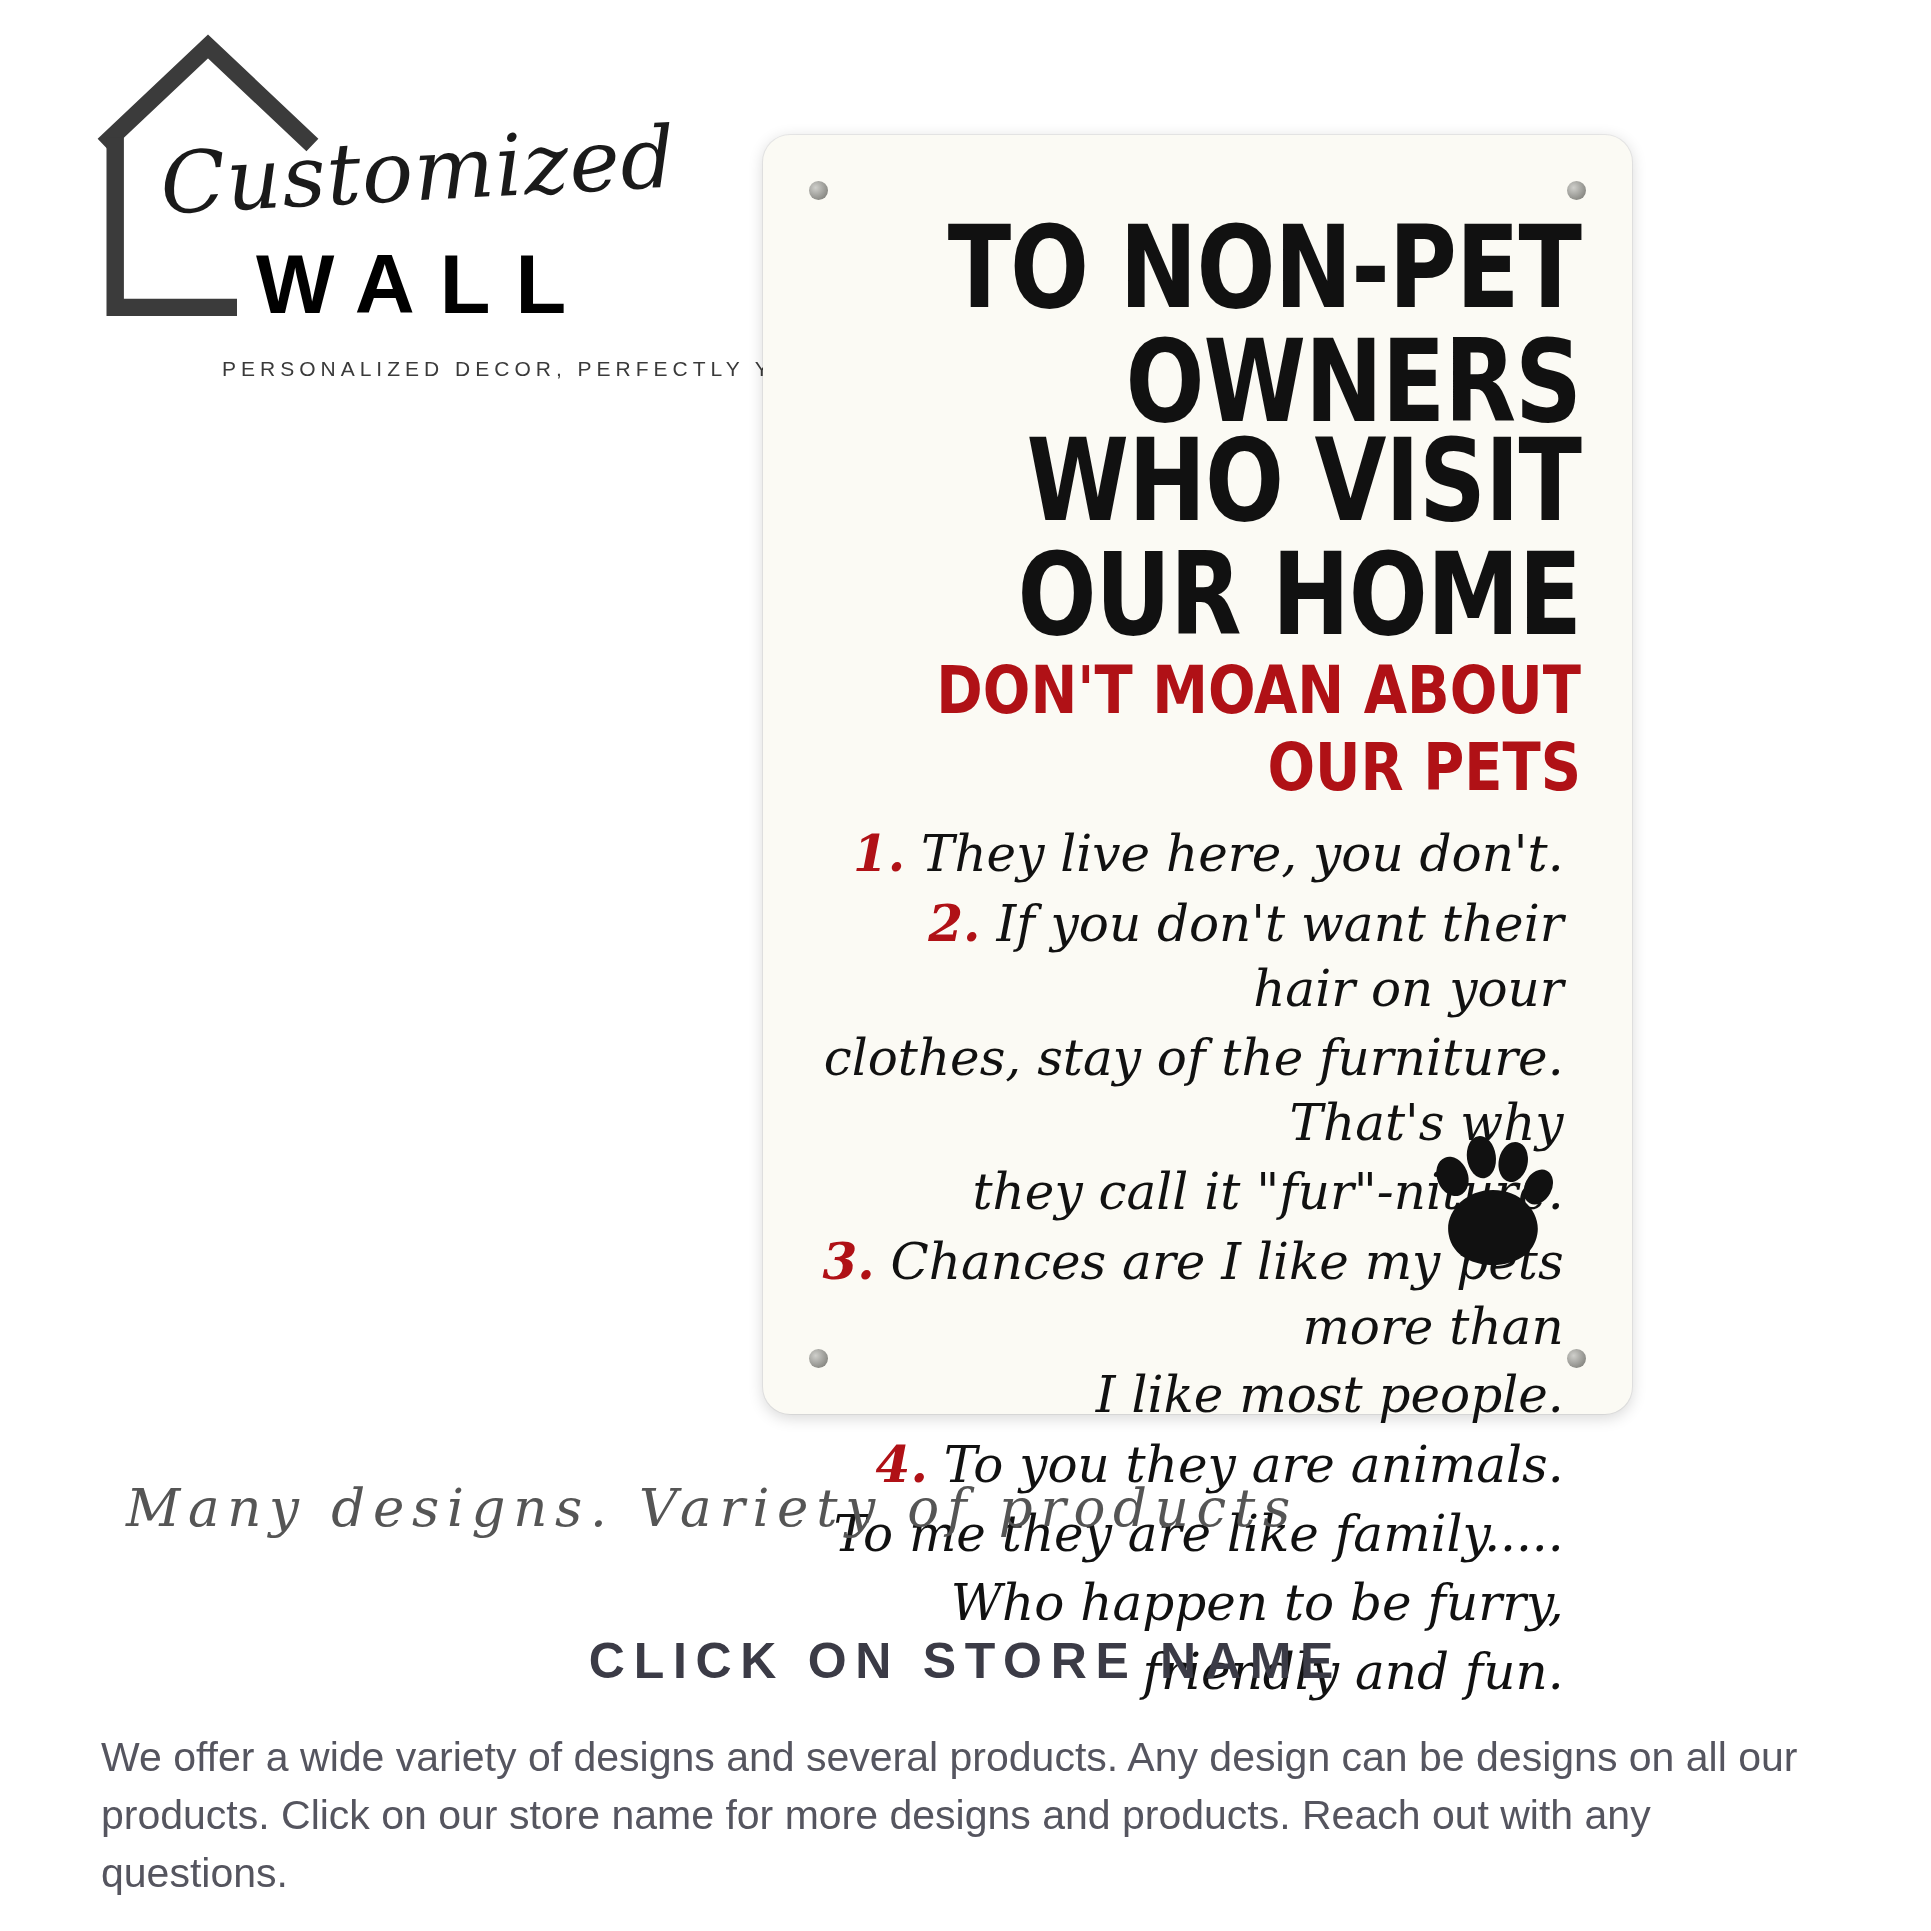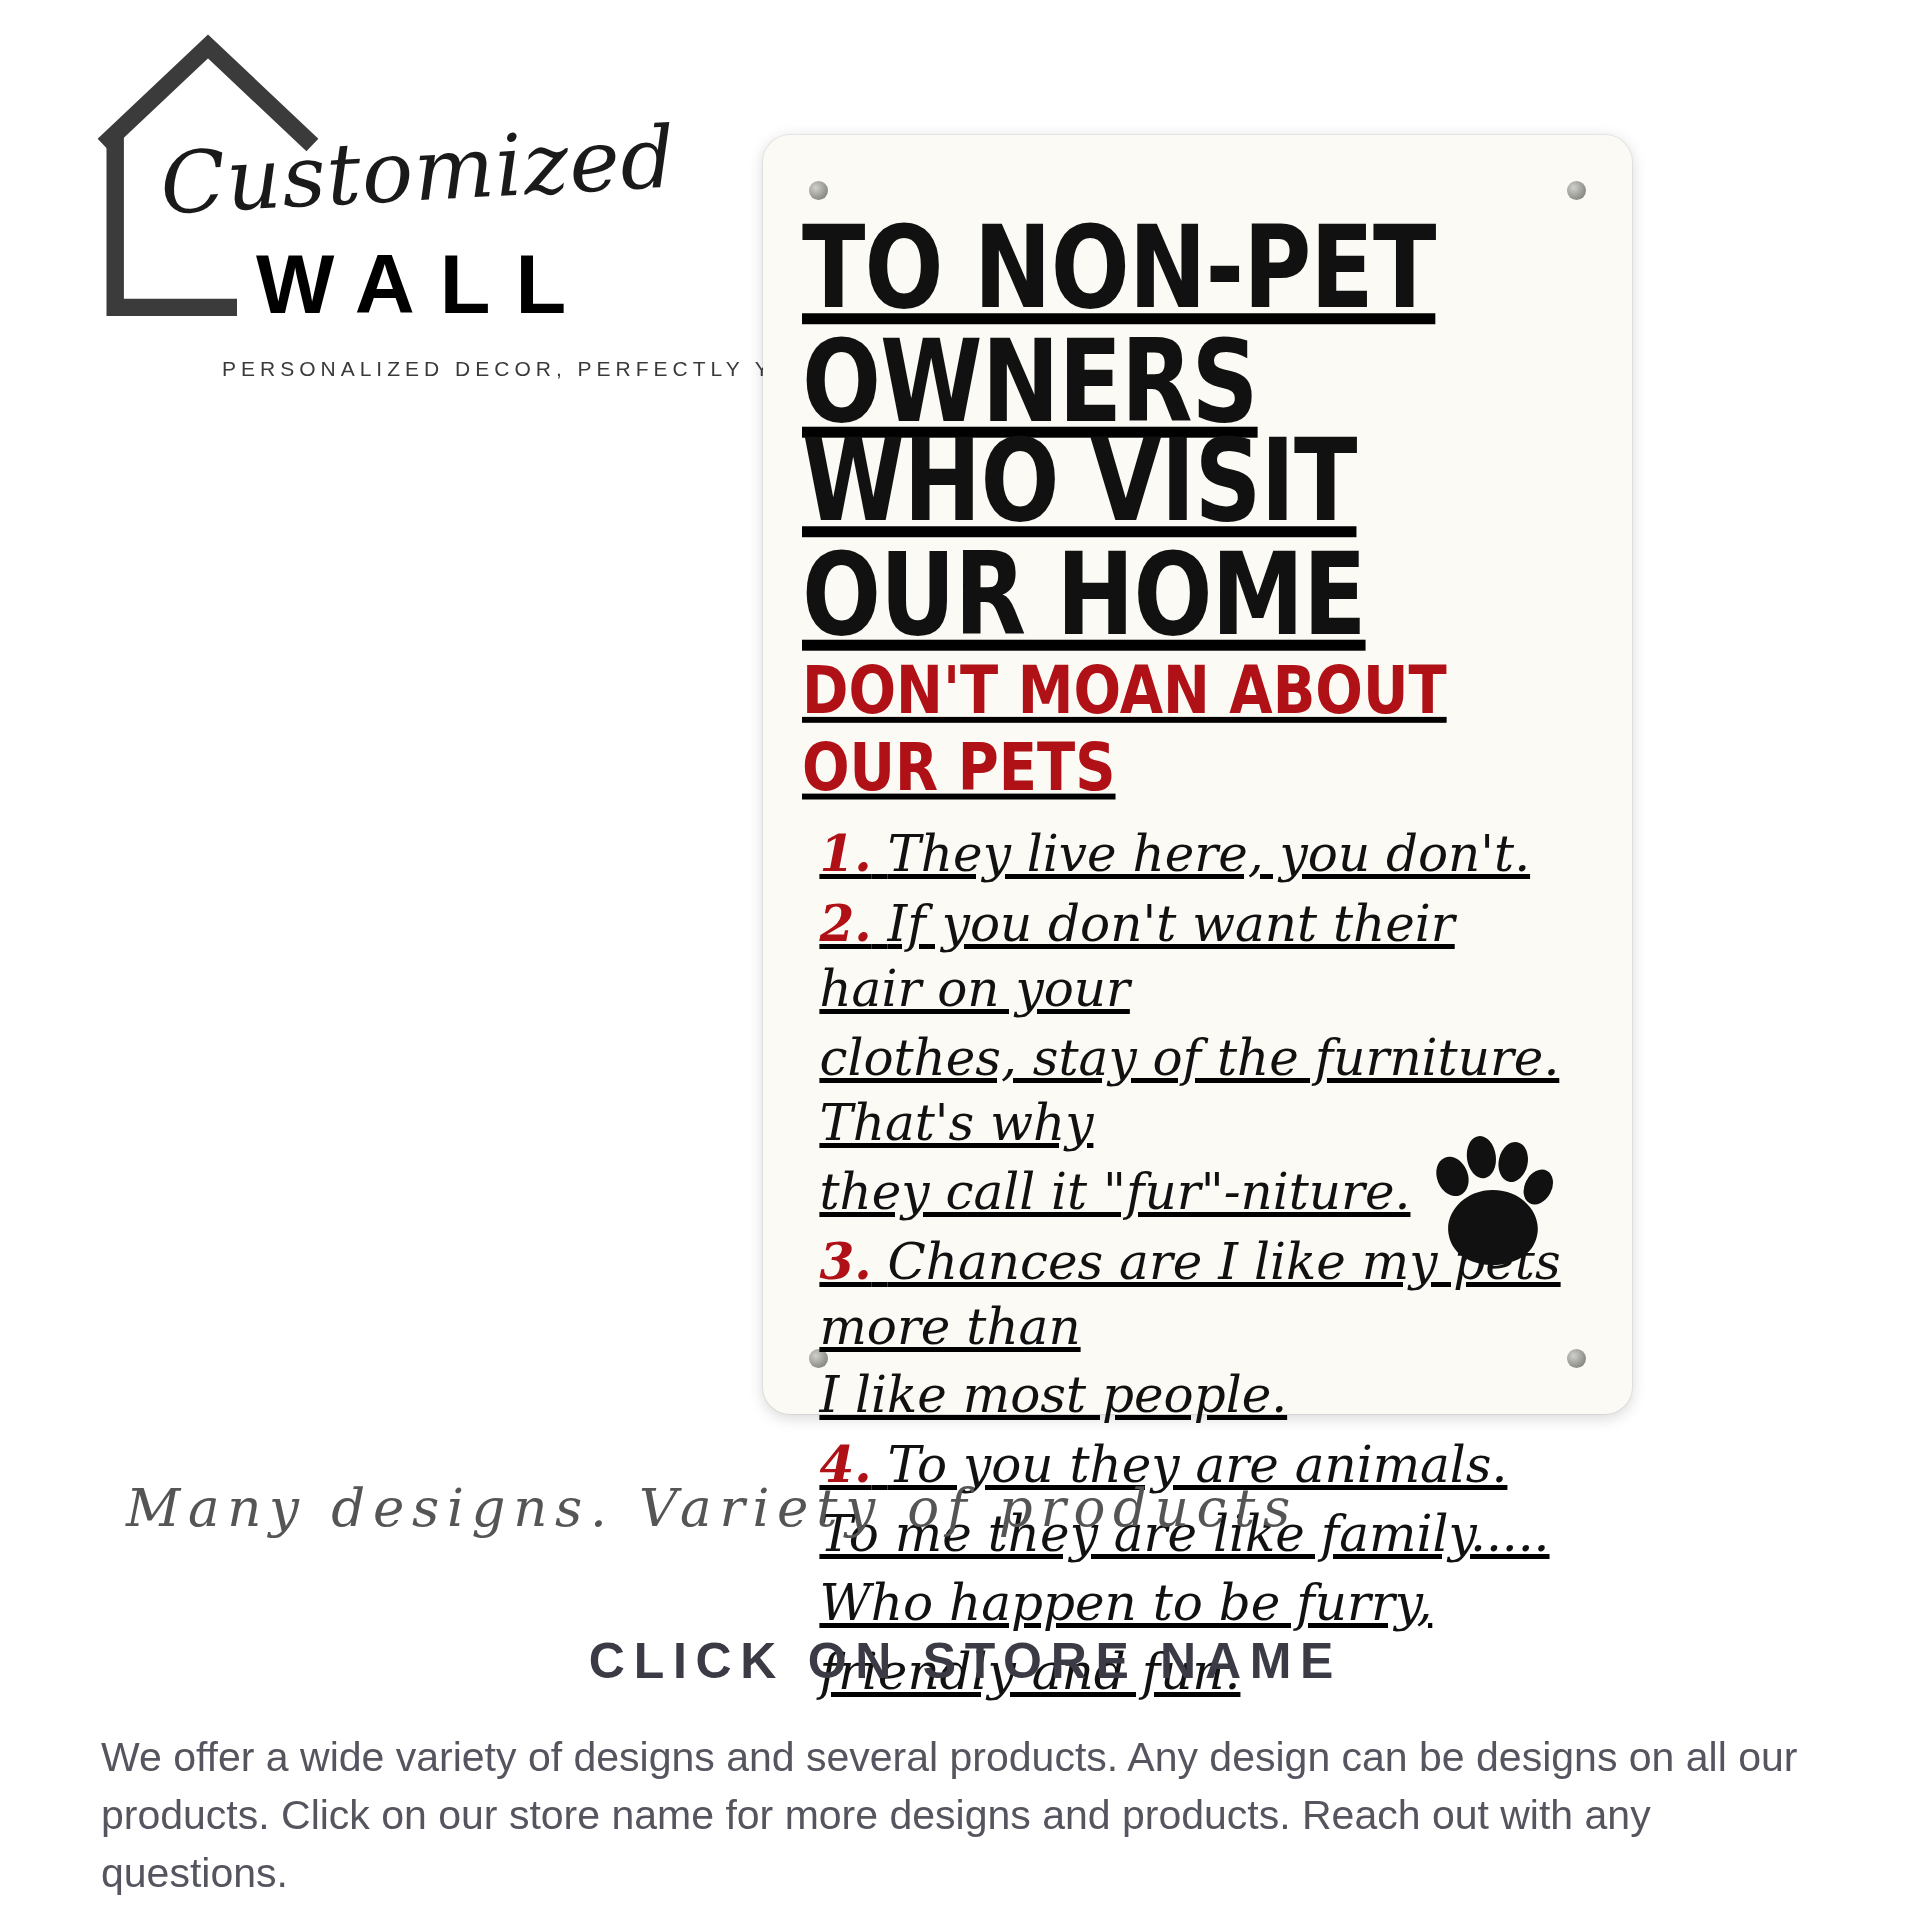--- a/index.html
+++ b/index.html
@@ -68,22 +68,21 @@
     background: radial-gradient(circle at 35% 35%, #cfcfcb, #8d8d88 70%, #6f6f6a);
   }
   .screw.tl { left: 46px;  top: 46px; }
   .screw.tr { right: 46px; top: 46px; }
   .screw.bl { left: 46px;  bottom: 46px; }
   .screw.br { right: 46px; bottom: 46px; }
 
   .sign-inner {
     position: absolute;
     left: 39px; right: 51px; top: 77px;
-    text-align: left;
-    text-decoration: underline;
+    text-align: right;
   }
   .head-line {
     font-family: "DejaVu Sans", sans-serif;
     font-weight: 700;
     color: #111;
     font-size: 93px;
     line-height: 1.0;
     letter-spacing: -1px;
     transform: scaleY(1.22);
     transform-origin: center top;

